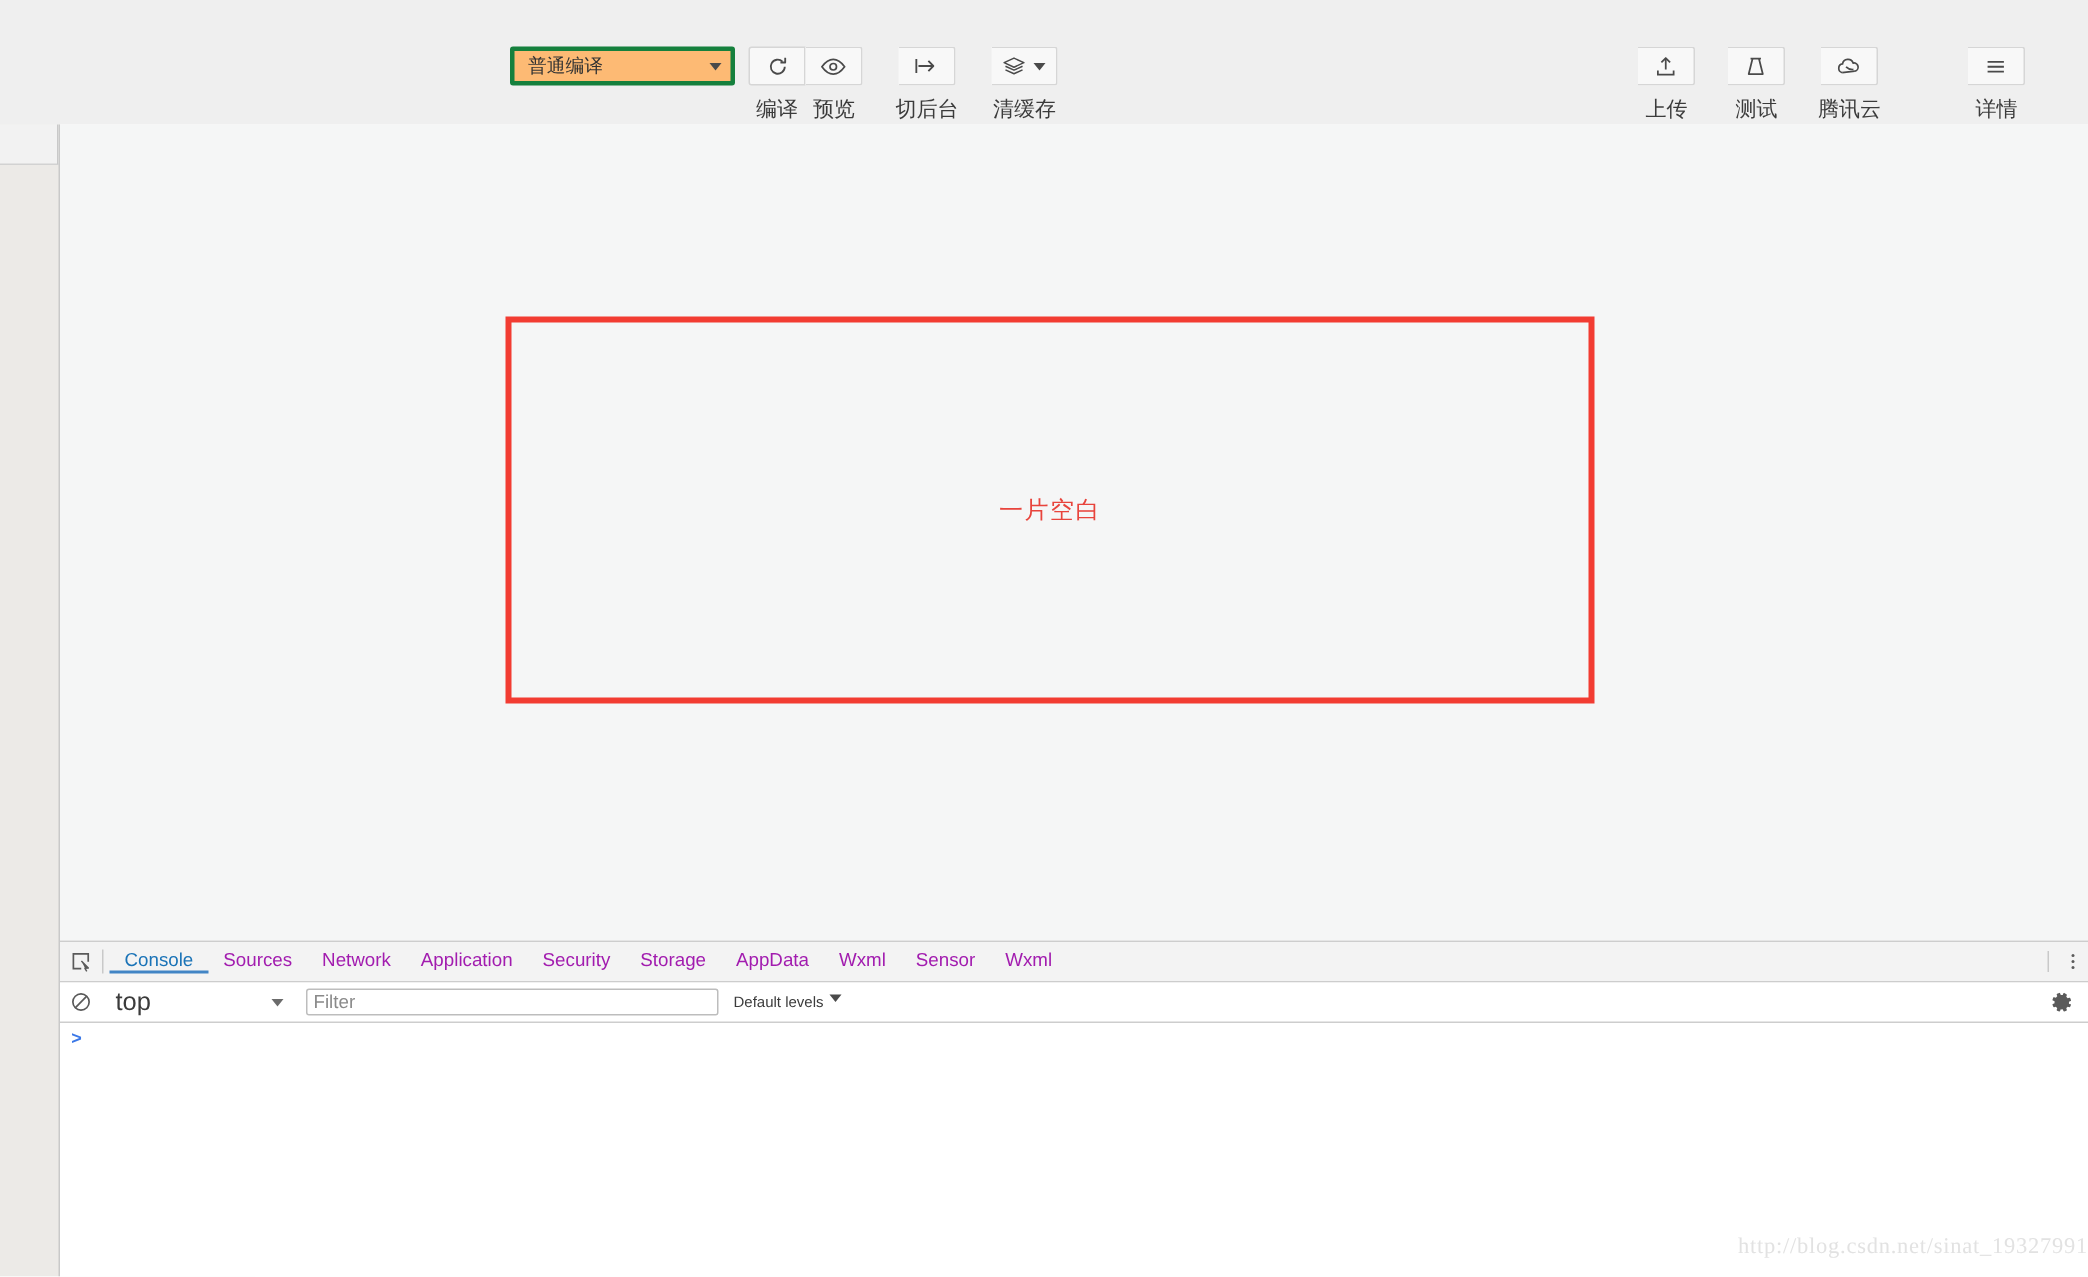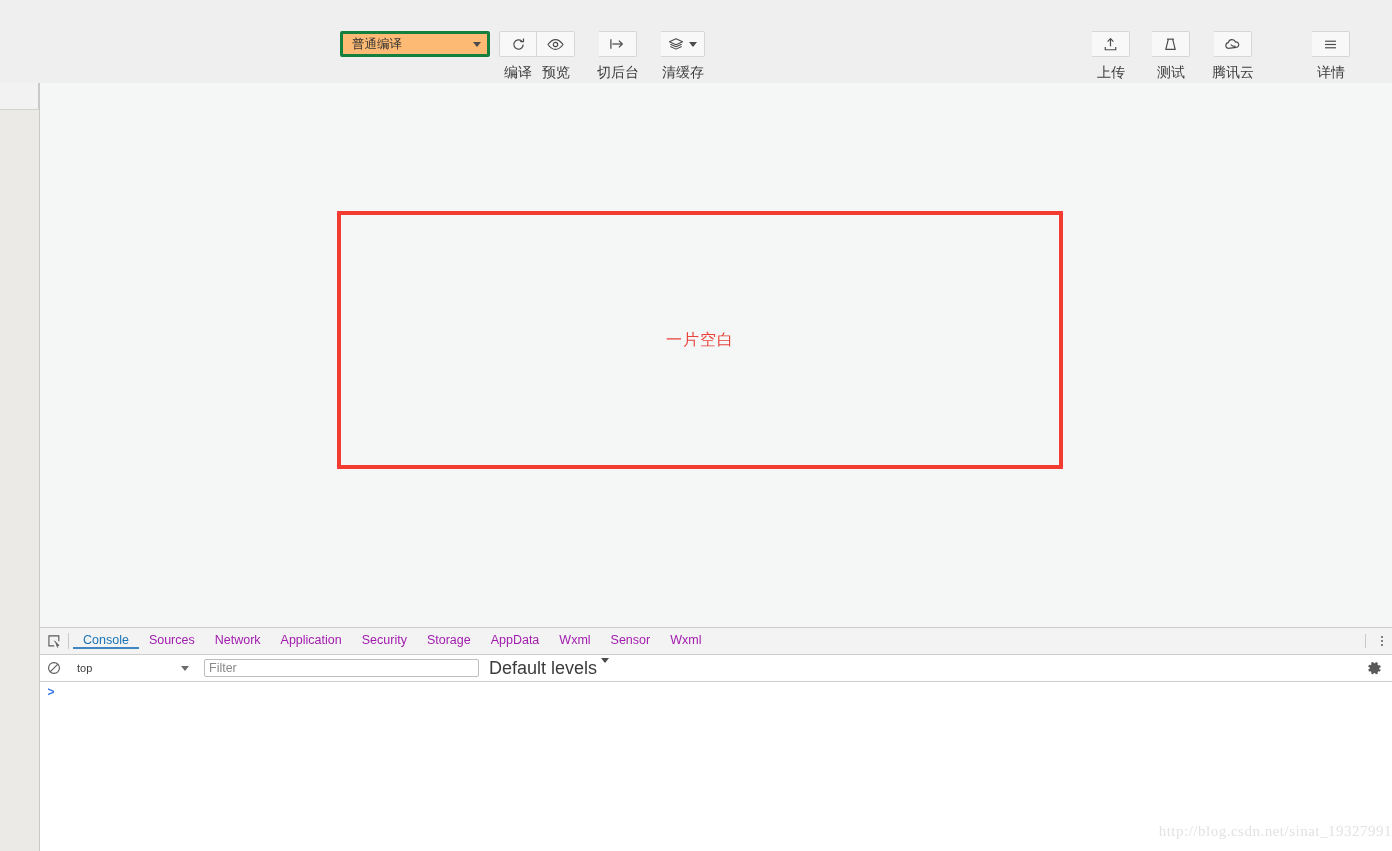--- a/index.html
+++ b/index.html
@@ -225,21 +225,21 @@
     background: #ffffff;
     border-bottom: 1px solid #cdcdcd;
     display: flex;
     align-items: center;
   }
   .ctx-select {
     display: flex;
     align-items: center;
     width: 120px;
     padding-left: 8px;
-    font-size: 11px;
+    font-size: 17px;
     color: #3b3b3b;
     cursor: pointer;
   }
   .ctx-select .ctx-label { flex: 1; }
   .caret-sm {
     width: 0; height: 0;
     border-left: 4px solid transparent;
     border-right: 4px solid transparent;
     border-top: 5px solid #6b6b6b;
     margin-right: 8px;
@@ -256,21 +256,21 @@
     outline: none;
     background: #fff;
     font-family: "Liberation Sans", sans-serif;
     margin-left: 6px;
   }
   #filter-input::placeholder { color: #8a8a8a; }
   .levels-select {
     display: flex;
     gap: 4px;
     margin-left: 10px;
-    font-size: 18px;
+    font-size: 10px;
     color: #3b3b3b;
     cursor: pointer;
   }
   .levels-caret {
     width: 0; height: 0;
     border-left: 4px solid transparent;
     border-right: 4px solid transparent;
     border-top: 5px solid #4a4a4a;
   }
   .filterbar-right {

